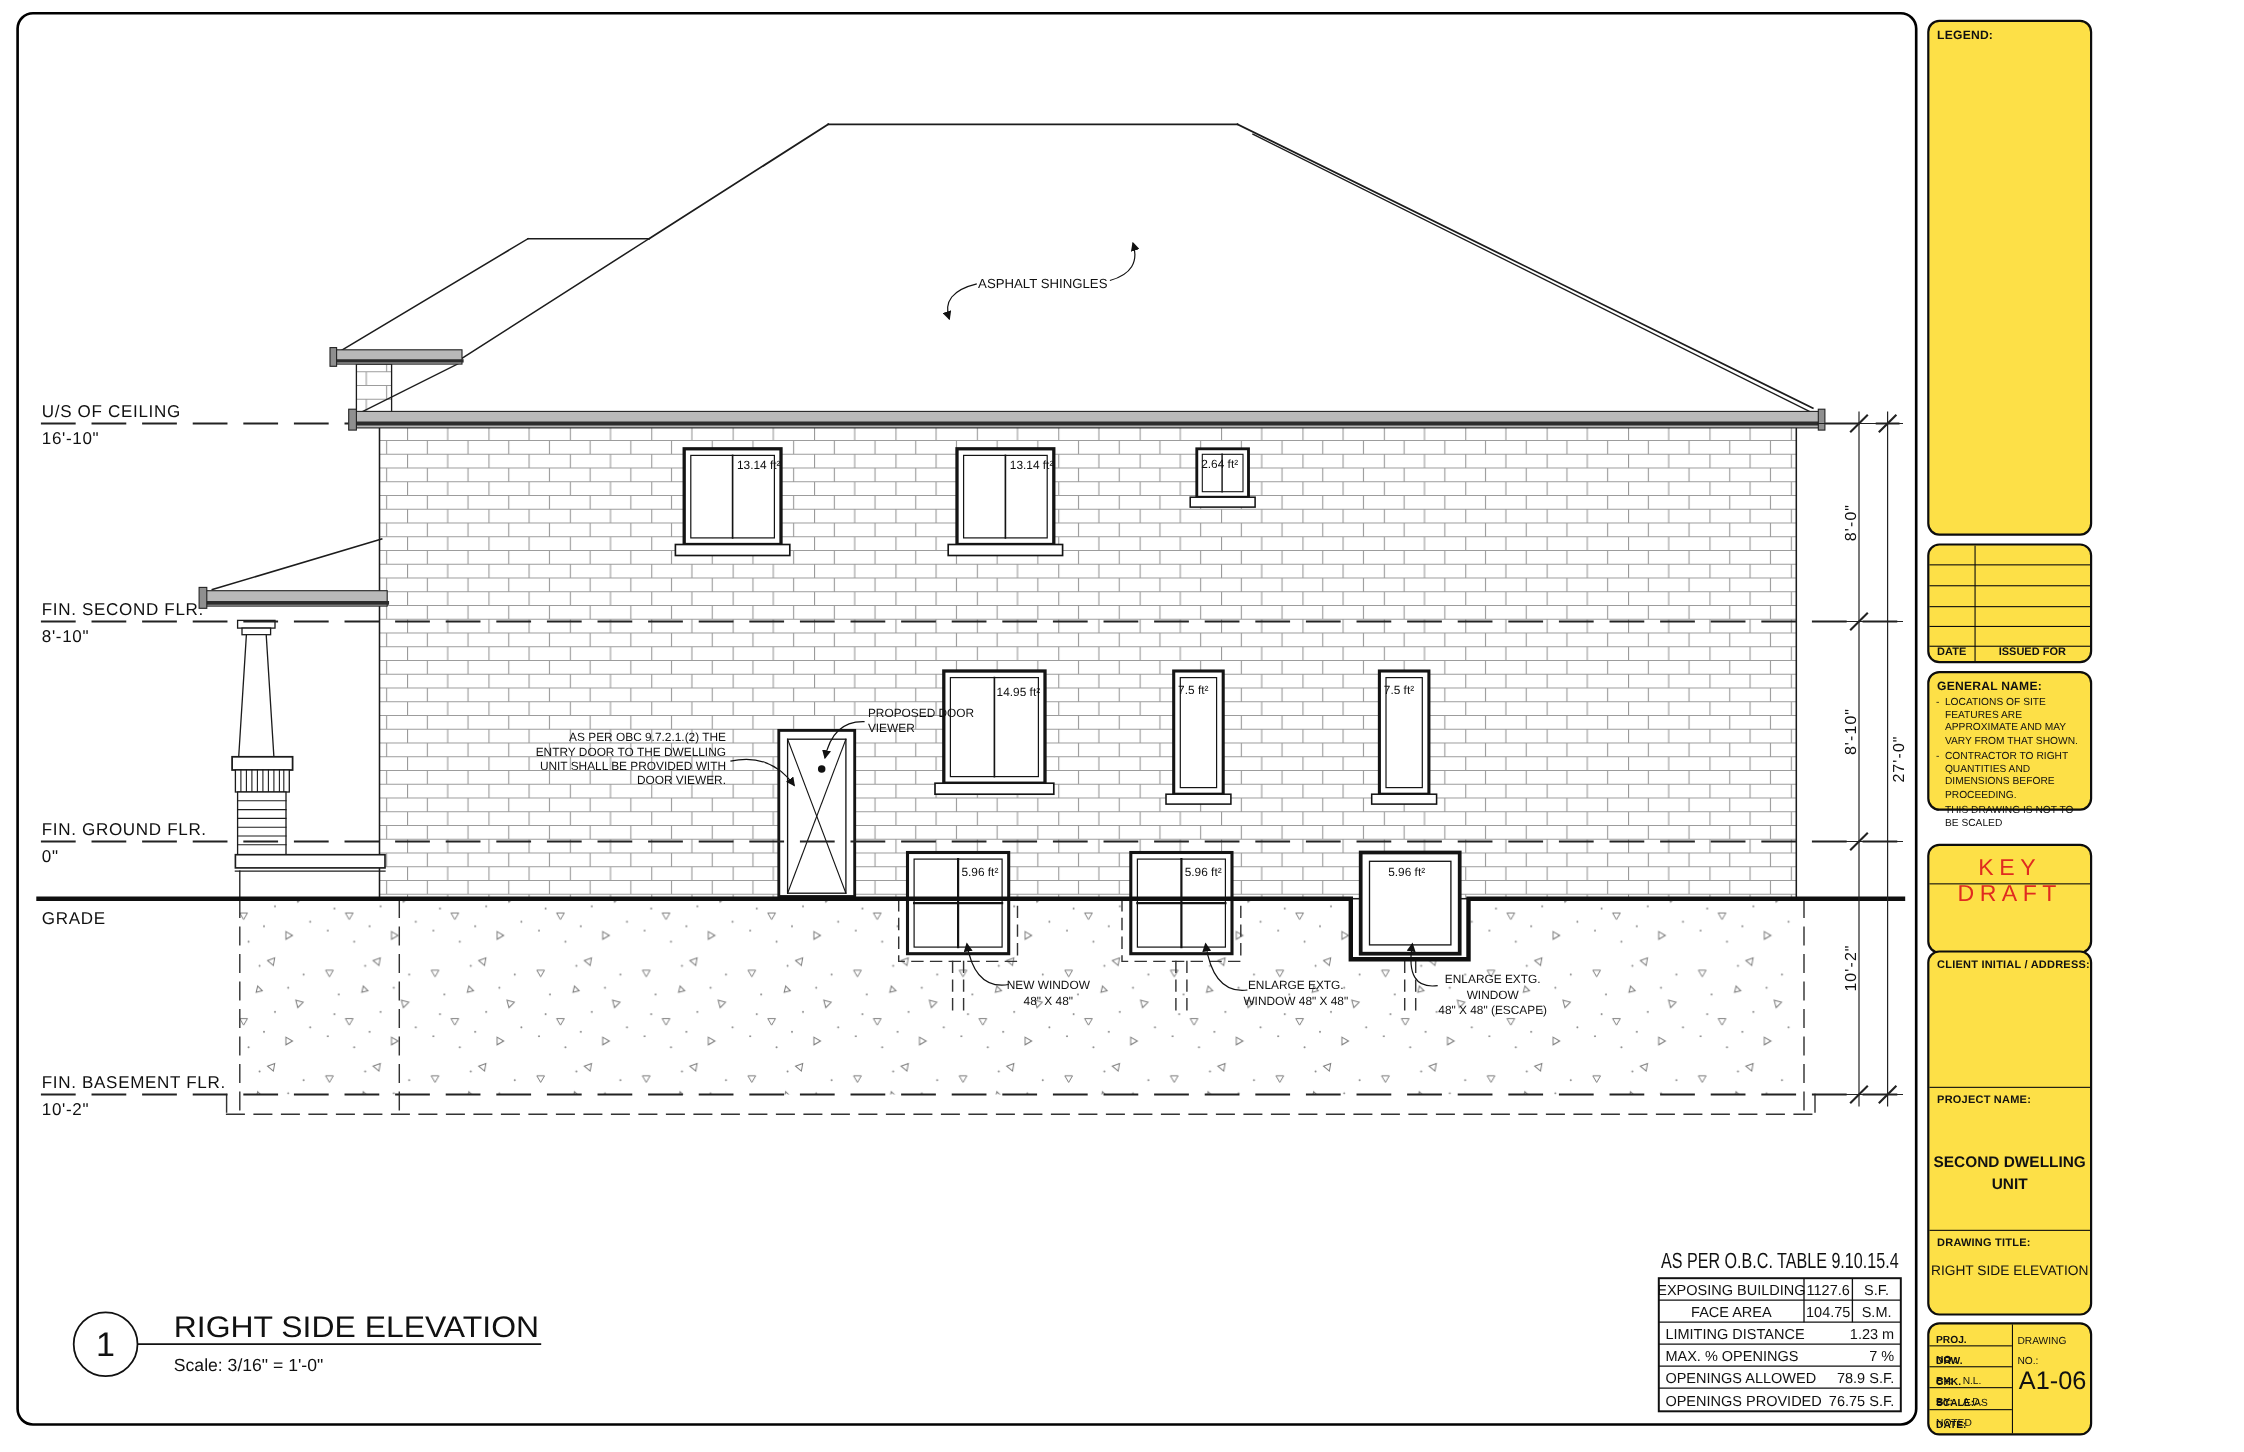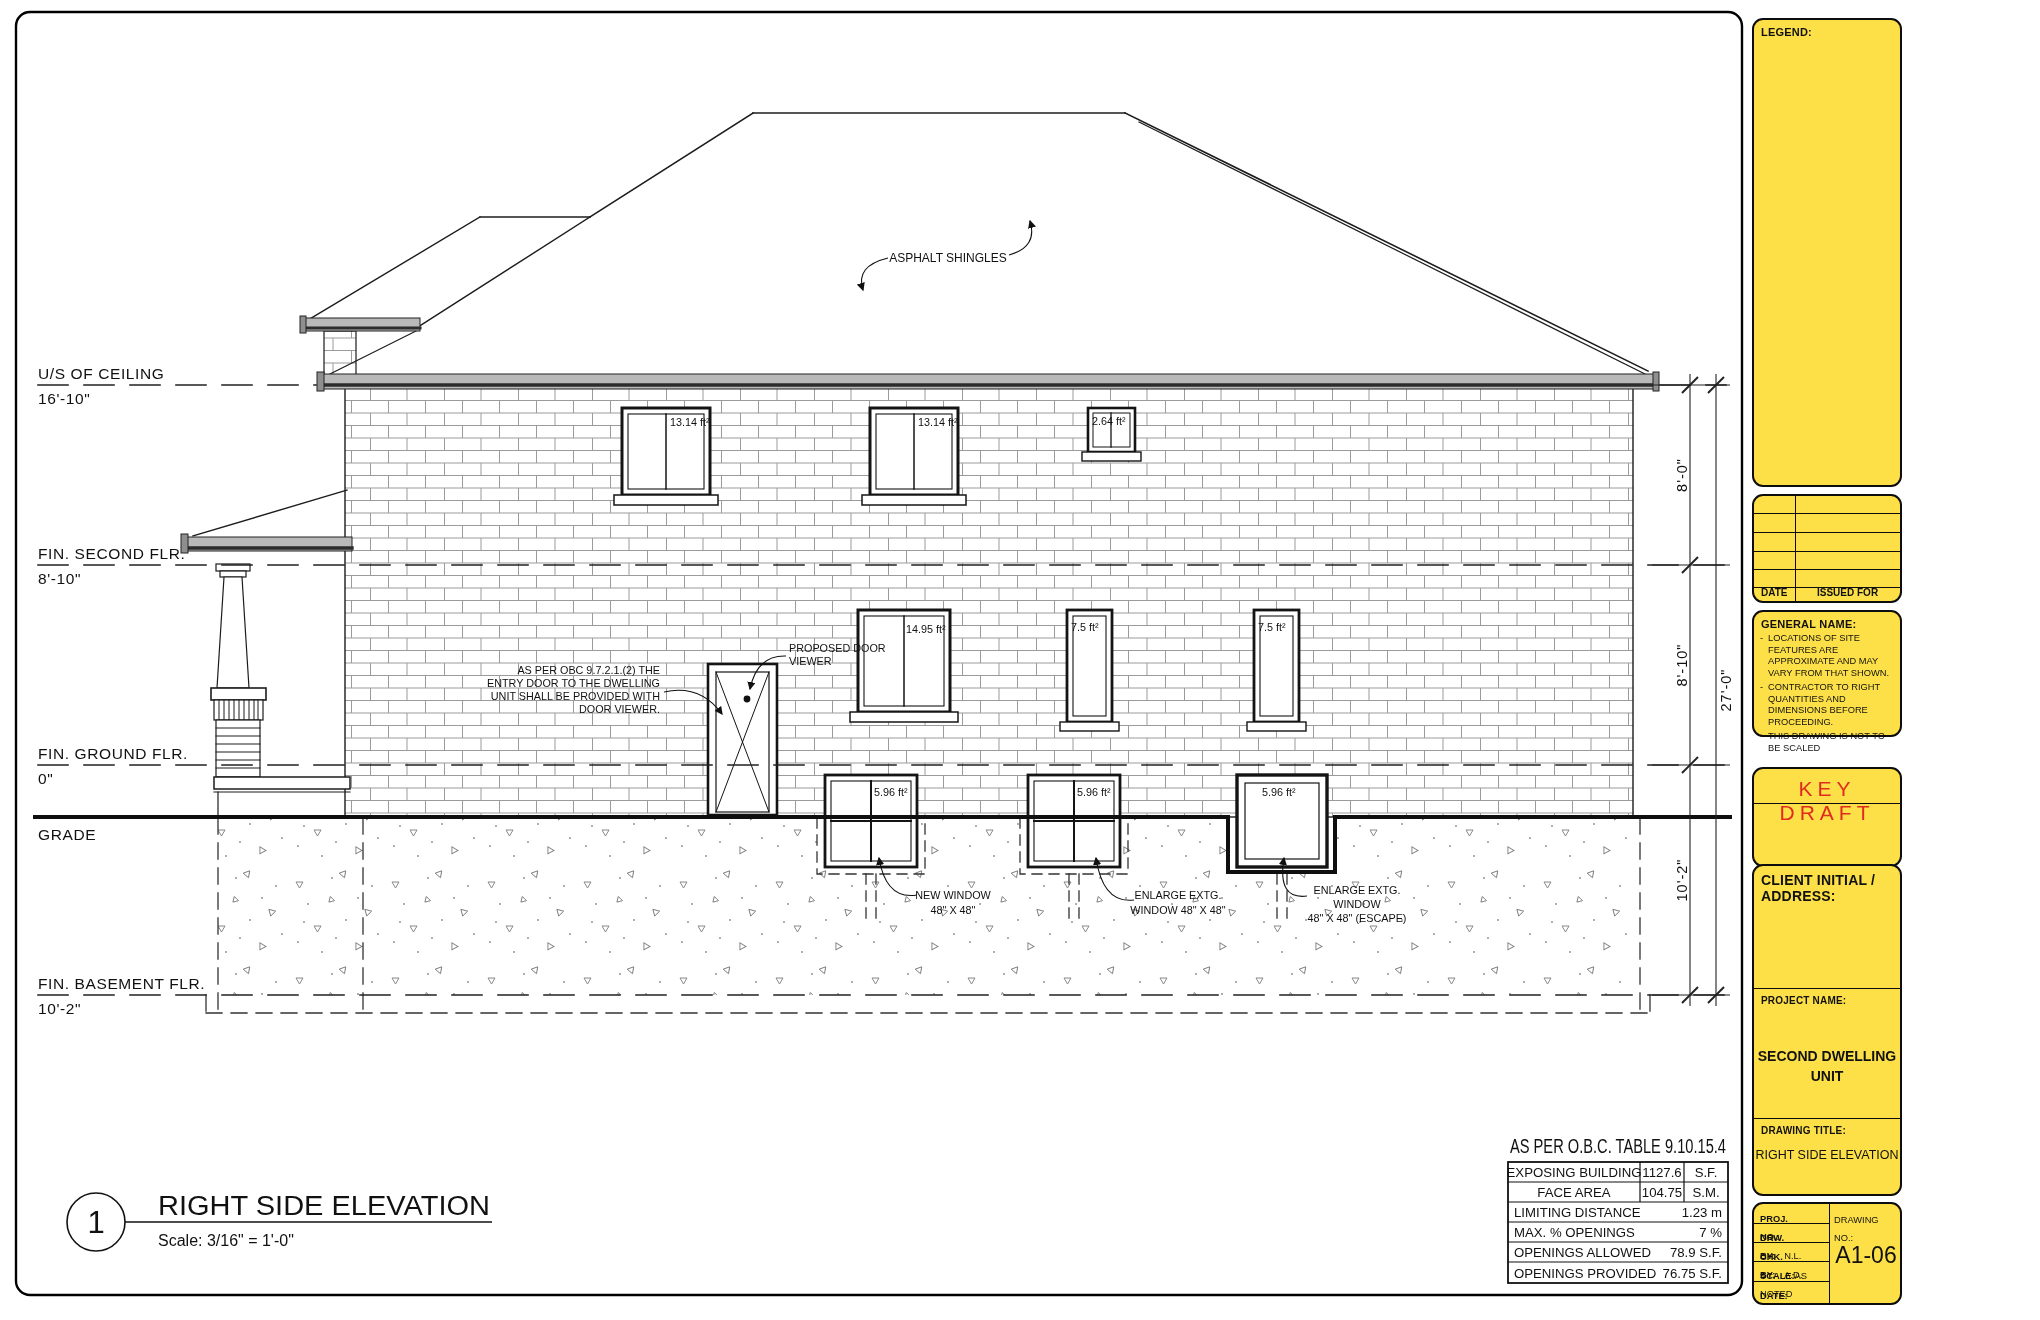--- a/index.html
+++ b/index.html
@@ -364,21 +364,21 @@
 </div>
 
 <div class="panel-box" style="left:1752px;top:767px;width:150px;height:100px;">
   <div class="kd-head">
     <div class="kd-name" style="color:#e02b20;">KEY DRAFT</div>
   </div>
 </div>
 
 <div class="panel-box" style="left:1752px;top:864px;width:150px;height:332px;">
   <div class="cl-sec" style="top:0;height:122px;">
-    <div class="pb-title" style="font-size:14px;">CLIENT INITIAL / ADDRESS:</div>
+    <div class="pb-title" style="font-size:10px;">CLIENT INITIAL / ADDRESS:</div>
   </div>
   <div class="cl-sec cl-line" style="top:122px;height:142px;">
     <div class="pb-title" style="font-size:10px;">PROJECT NAME:</div>
     <div style="margin-top:40px;">
       <div class="cl-center">SECOND DWELLING</div>
       <div class="cl-center">UNIT</div>
     </div>
   </div>
   <div class="cl-sec cl-line" style="top:252px;height:68px;">
     <div class="pb-title" style="font-size:10px;">DRAWING TITLE:</div>

